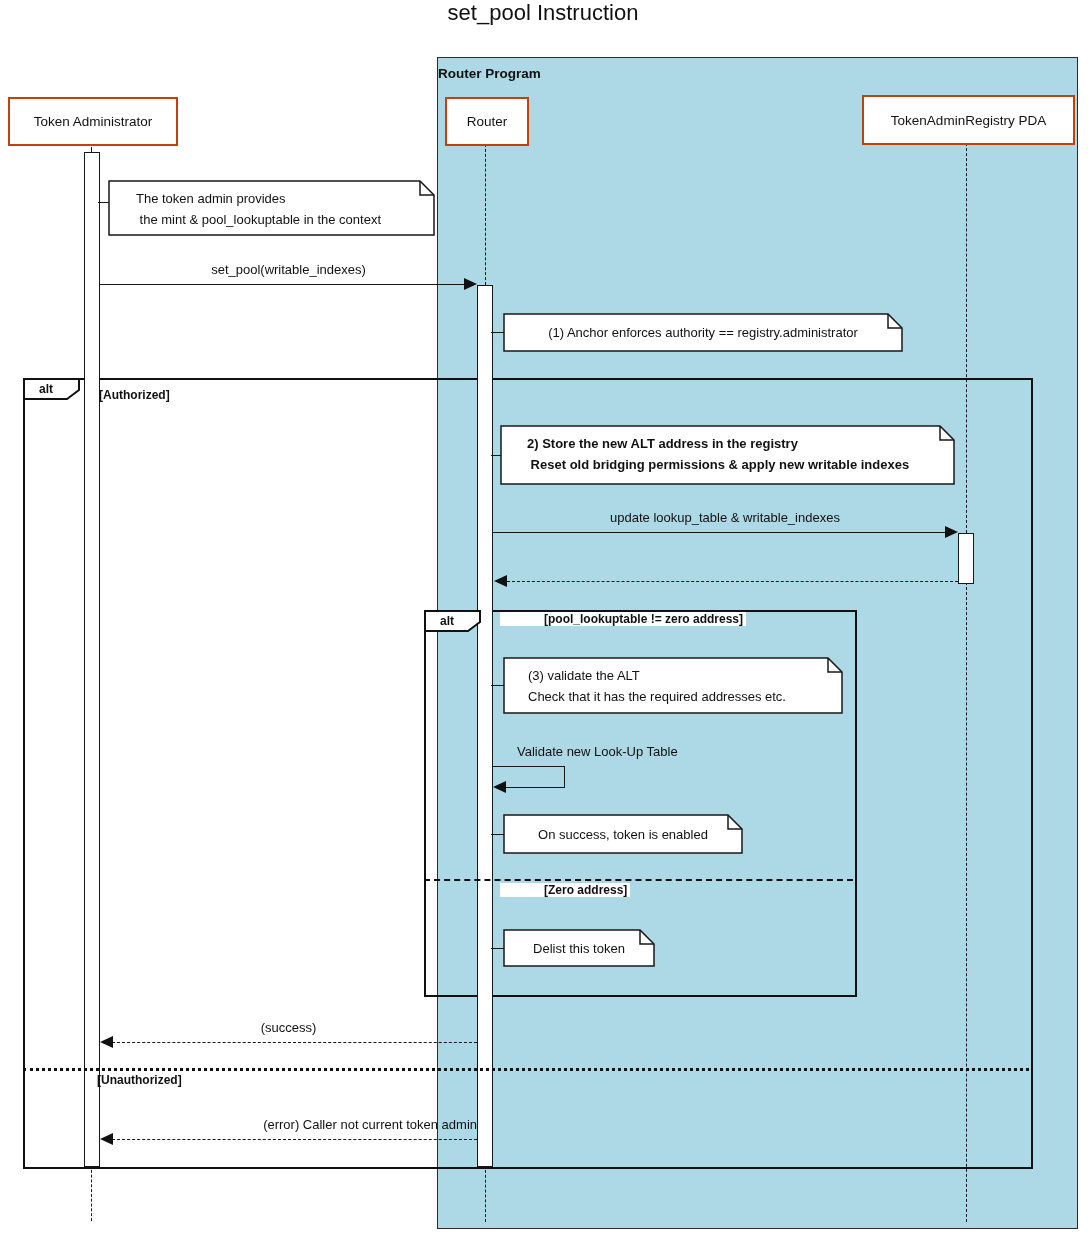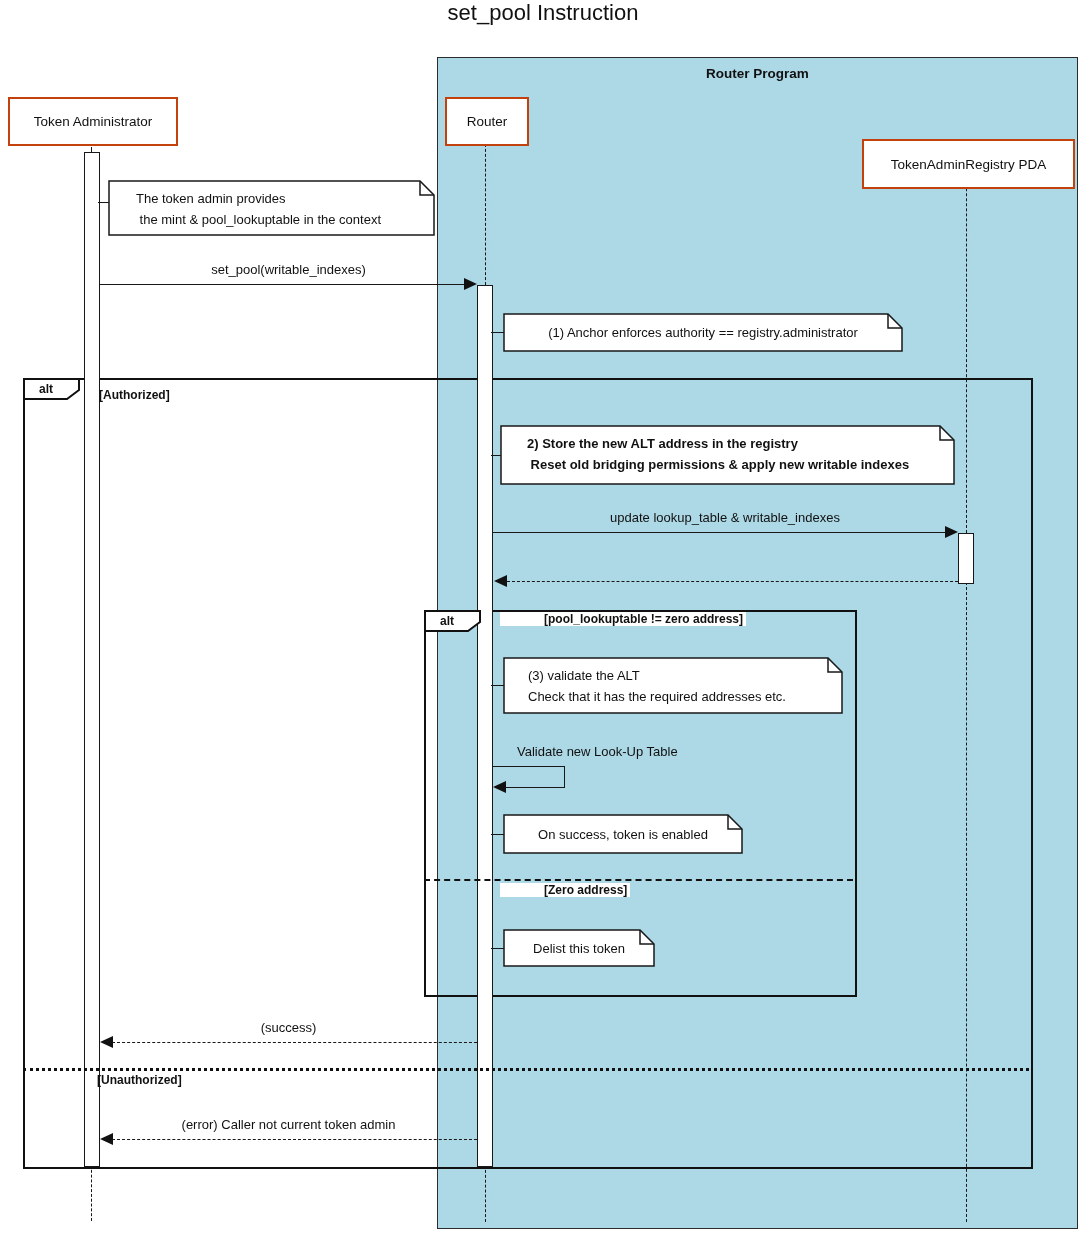--- a/index.html
+++ b/index.html
@@ -3,21 +3,21 @@
 <meta charset="utf-8">
 <style>
   html,body { margin:0; padding:0; background:#fff; }
   .diagram {
     position:relative; width:1088px; height:1237px; background:#ffffff;
     font-family:"Liberation Sans","DejaVu Sans",sans-serif; color:#111;
     overflow:hidden;
   }
   .title { position:absolute; font-size:22px; text-align:center; z-index:6; }
   .program-box { position:absolute; background:var(--blue,#ADD8E6); border:1.5px solid #2b2b2b; z-index:1; }
-  .program-title { position:absolute; width:100%; top:8px; text-align:center; font-weight:bold; font-size:13.5px; }
+  .program-title { position:absolute; width:100%; top:8px; font-weight:bold; font-size:13.5px; }
   .participant { position:absolute; background:#fff; border:2px solid #c2410c; display:flex; align-items:center; justify-content:center; font-size:13.5px; z-index:5; }
   .lifeline { position:absolute; width:0; border-left:1.5px dashed #181818; z-index:2; }
   .activation { position:absolute; width:14px; background:#fff; border:1.5px solid #181818; z-index:3; }
   .frame { position:absolute; border:2px solid #111; z-index:2; background:transparent; }
   .alt-tag { position:absolute; width:58px; height:23px; z-index:6; }
   .alt-text { position:absolute; width:44px; text-align:center; font-size:12px; font-weight:bold; z-index:7; }
   .guard { position:absolute; font-size:12px; font-weight:bold; z-index:6; padding:0 3px; }
   .guard.bg { background:#ffffff;padding-left:44px; }
   .divider-dotted { position:absolute; height:0; border-top:3px dotted #111; z-index:4; }
   .divider-dashed { position:absolute; height:0; border-top:2.5px dashed #111; z-index:4; }
@@ -54,21 +54,21 @@
   <div class="lifeline" style="left:485px; top:1165px; height:57px;"></div>
   <div class="lifeline" style="left:966px; top:143px; height:390px;"></div>
   <div class="lifeline" style="left:966px; top:582px; height:640px;"></div>
 
   <div class="participant" style="left:8px; top:97px; width:166px; height:45px;">
     <span>Token Administrator</span>
   </div>
   <div class="participant" style="left:445px; top:97px; width:80px; height:45px;">
     <span>Router</span>
   </div>
-  <div class="participant" style="left:862px; top:95px; width:209px; height:46px;margin-top:44px;">
+  <div class="participant" style="left:862px; top:95px; width:209px; height:46px;">
     <span>TokenAdminRegistry PDA</span>
   </div>
 
   <div class="activation" style="left:84px; top:152px; height:1013px;"></div>
   <div class="activation" style="left:477px; top:285px; height:880px;"></div>
   <div class="activation" style="left:958px; top:533px; height:49px;"></div>
 
   <div class="frame" style="left:23px; top:378px; width:1006px; height:787px;"></div>
   <div class="alt-tag" style="left:23px; top:378px;"><svg width="58" height="23">
         <polygon points="1,1 56,1 56,12 44,21 1,21" fill="#ffffff" stroke="#111111" stroke-width="2"></polygon>
@@ -160,17 +160,17 @@
   <div class="msg-label left" style="left:517px; top:744px;">Validate new Look-Up Table</div>
   <div class="hline" style="left:492px; top:766px; width:73px;"></div>
   <div class="vseg" style="left:564px; top:766px; height:21px;"></div>
   <div class="hline" style="left:506px; top:787px; width:59px;"></div>
   <div class="arr left" style="left:493px; top:781px;"></div>
 
   <div class="msg-label" style="left:100px; top:1020px; width:377px;">(success)</div>
   <div class="hline dashed" style="left:112px; top:1042px; width:365px;"></div>
   <div class="arr left" style="left:100px; top:1036px;"></div>
 
-  <div class="msg-label" style="left:100px; top:1117px; width:377px;">(error) Caller not current token admin</div>
+  <div class="msg-label" style="left:100px; top:1117px; width:377px;text-align:right;">(error) Caller not current token admin</div>
   <div class="hline dashed" style="left:112px; top:1139px; width:365px;"></div>
   <div class="arr left" style="left:100px; top:1133px;"></div>
 
 </div>
 
 </body></html>

